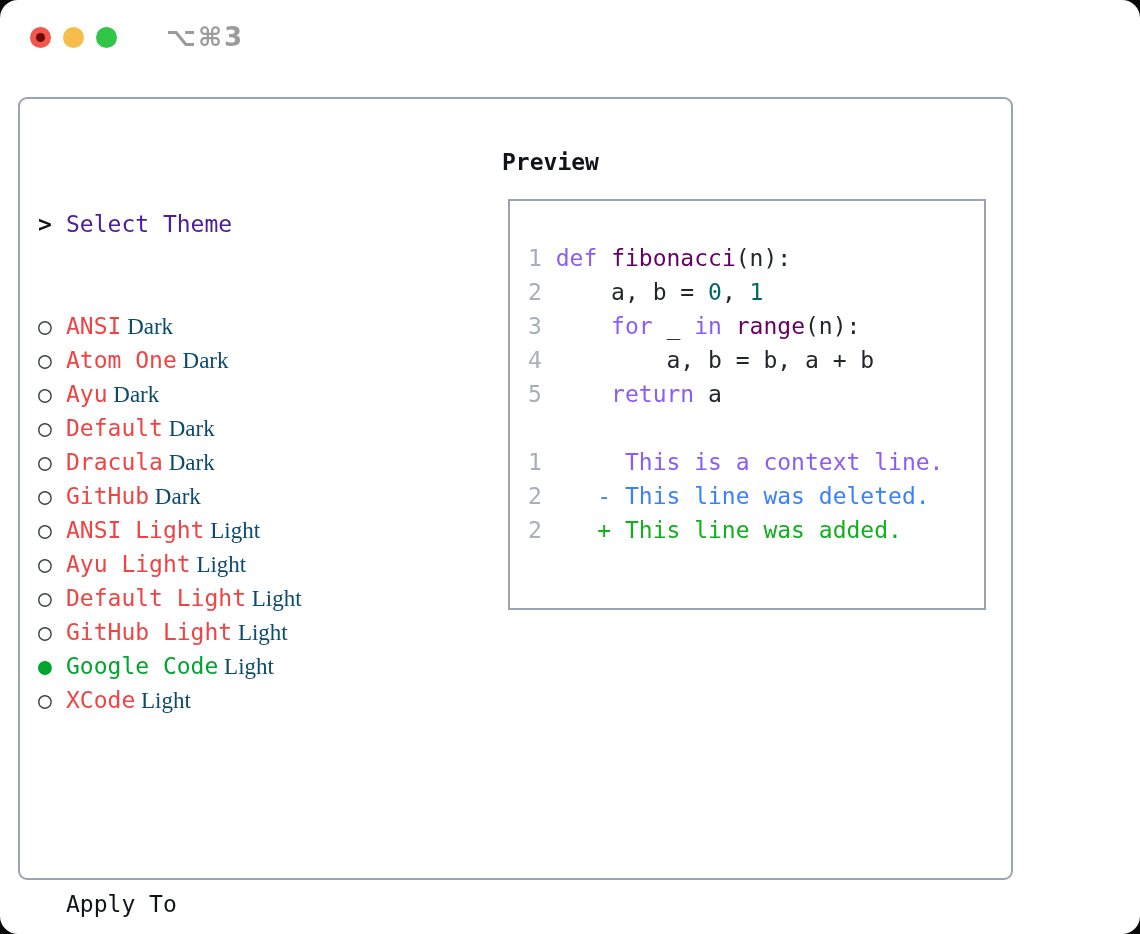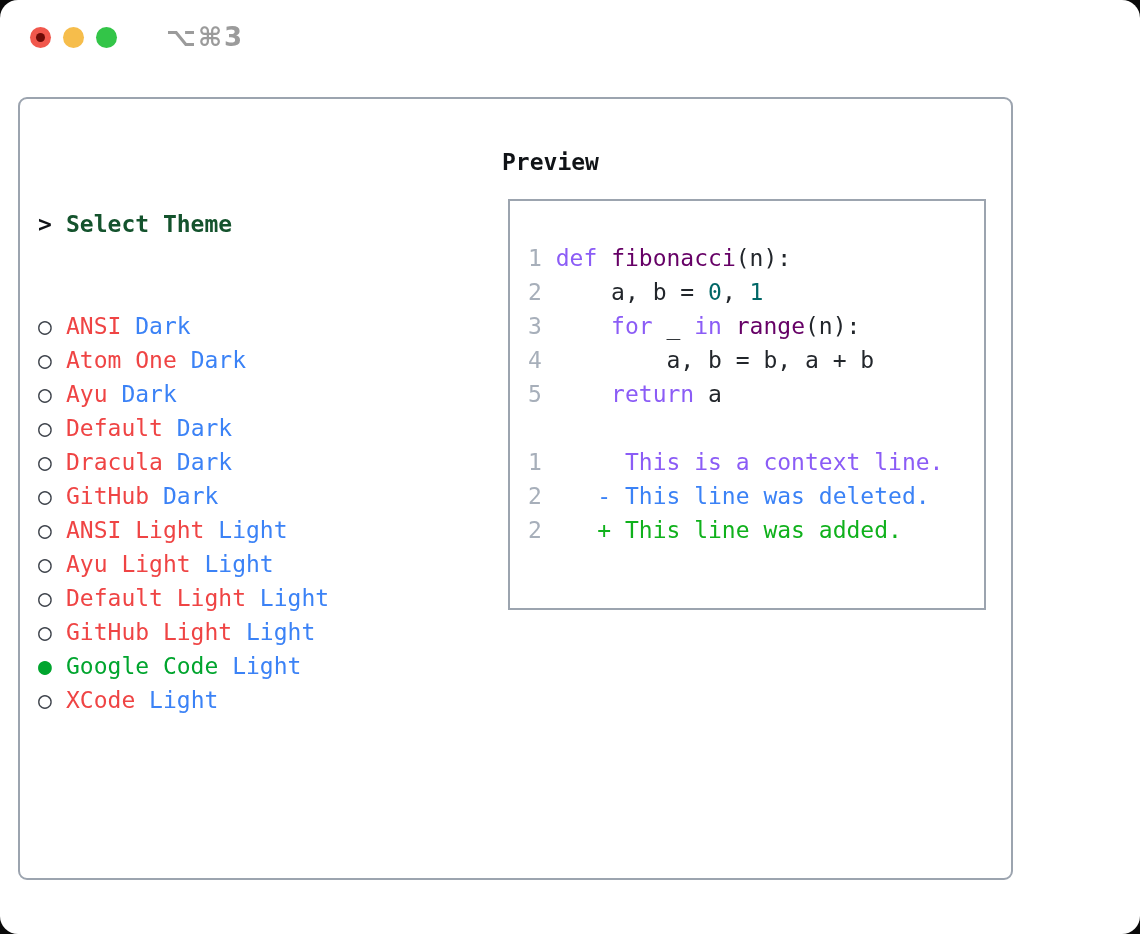--- a/index.html
+++ b/index.html
@@ -19,24 +19,24 @@
   
   .dialog{position:absolute;left:18px;top:97px;width:995px;height:783px;
     border:2px solid #9ca4af;border-radius:9px;box-sizing:border-box;background:#fff;}
   
   .leftcol{position:absolute;left:38px;top:139px;font-size:23px;line-height:34px;
     white-space:pre;color:#33383f;}
   .row{height:34px;}
   .marker{display:inline-block;width:28px;color:#42474f;}
   .marker.sel{color:#00a52e;}
   .prompt{display:inline-block;width:28px;font-weight:bold;color:#101317;}
-  .hdr{font-weight:bold;color:#14532d;margin-top:36px;}
+  .hdr{font-weight:normal;color:#4c1d95;margin-top:36px;}
   .name{color:#ef4444;}
   .name.sel{color:#00a52e;}
-  .variant{color:#3b82f6;}
+  .variant{color:#0c4a6e;font-family:Liberation Serif, serif;}
   
   .preview-title{position:absolute;left:502px;top:145px;font-size:23px;line-height:34px;
     font-weight:bold;color:#101317;}
   .preview-box{position:absolute;left:508px;top:199px;width:478px;height:411px;
     border:2px solid #9ca4af;box-sizing:border-box;background:#fff;}
   .code{position:absolute;left:528px;top:241px;font-size:23px;line-height:34px;white-space:pre;}
   .code-line{height:34px;}
   .ln{color:#a7afba;}
   .seg-p{color:#22262b;}
   .seg-k{color:#8b5cf6;}
@@ -59,20 +59,21 @@
     <div class="tl tl-zoom"></div>
     <div class="shortcut">⌥⌘3</div>
   </div>
 
   <div class="dialog"></div>
 
   <div class="leftcol">
     <div class="row"><span class="prompt">&gt;</span><span class="hdr">Select Theme</span></div>
     <div id="theme-items"><div class="row"><span class="marker">○</span><span class="name">ANSI</span><span class="variant"> Dark</span></div><div class="row"><span class="marker">○</span><span class="name">Atom One</span><span class="variant"> Dark</span></div><div class="row"><span class="marker">○</span><span class="name">Ayu</span><span class="variant"> Dark</span></div><div class="row"><span class="marker">○</span><span class="name">Default</span><span class="variant"> Dark</span></div><div class="row"><span class="marker">○</span><span class="name">Dracula</span><span class="variant"> Dark</span></div><div class="row"><span class="marker">○</span><span class="name">GitHub</span><span class="variant"> Dark</span></div><div class="row"><span class="marker">○</span><span class="name">ANSI Light</span><span class="variant"> Light</span></div><div class="row"><span class="marker">○</span><span class="name">Ayu Light</span><span class="variant"> Light</span></div><div class="row"><span class="marker">○</span><span class="name">Default Light</span><span class="variant"> Light</span></div><div class="row"><span class="marker">○</span><span class="name">GitHub Light</span><span class="variant"> Light</span></div><div class="row"><span class="marker sel">●</span><span class="name sel">Google Code</span><span class="variant"> Light</span></div><div class="row"><span class="marker">○</span><span class="name">XCode</span><span class="variant"> Light</span></div></div>
     <div class="row"></div>
+    <div class="row"><span class="marker"></span><span style="color:#101317;">Apply To</span></div>
     
     
     
     
   </div>
 
   <div class="preview-title">Preview</div>
   <div class="preview-box"></div>
   <div class="code" id="code-block"><div class="code-line"><span class="ln">1</span><span class="seg-p"> </span><span class="seg-k">def</span><span class="seg-p"> </span><span class="seg-f">fibonacci</span><span class="seg-p">(n):</span></div><div class="code-line"><span class="ln">2</span><span class="seg-p">     a, b = </span><span class="seg-n">0</span><span class="seg-p">, </span><span class="seg-n">1</span></div><div class="code-line"><span class="ln">3</span><span class="seg-p">     </span><span class="seg-k">for</span><span class="seg-p"> _ </span><span class="seg-k">in</span><span class="seg-p"> </span><span class="seg-f">range</span><span class="seg-p">(n):</span></div><div class="code-line"><span class="ln">4</span><span class="seg-p">         a, b = b, a + b</span></div><div class="code-line"><span class="ln">5</span><span class="seg-p">     </span><span class="seg-k">return</span><span class="seg-p"> a</span></div><div class="code-line"><span class="ln"></span></div><div class="code-line"><span class="ln">1</span><span class="seg-x">      This is a context line.</span></div><div class="code-line"><span class="ln">2</span><span class="seg-d">    - This line was deleted.</span></div><div class="code-line"><span class="ln">2</span><span class="seg-a">    + This line was added.</span></div></div>
 

